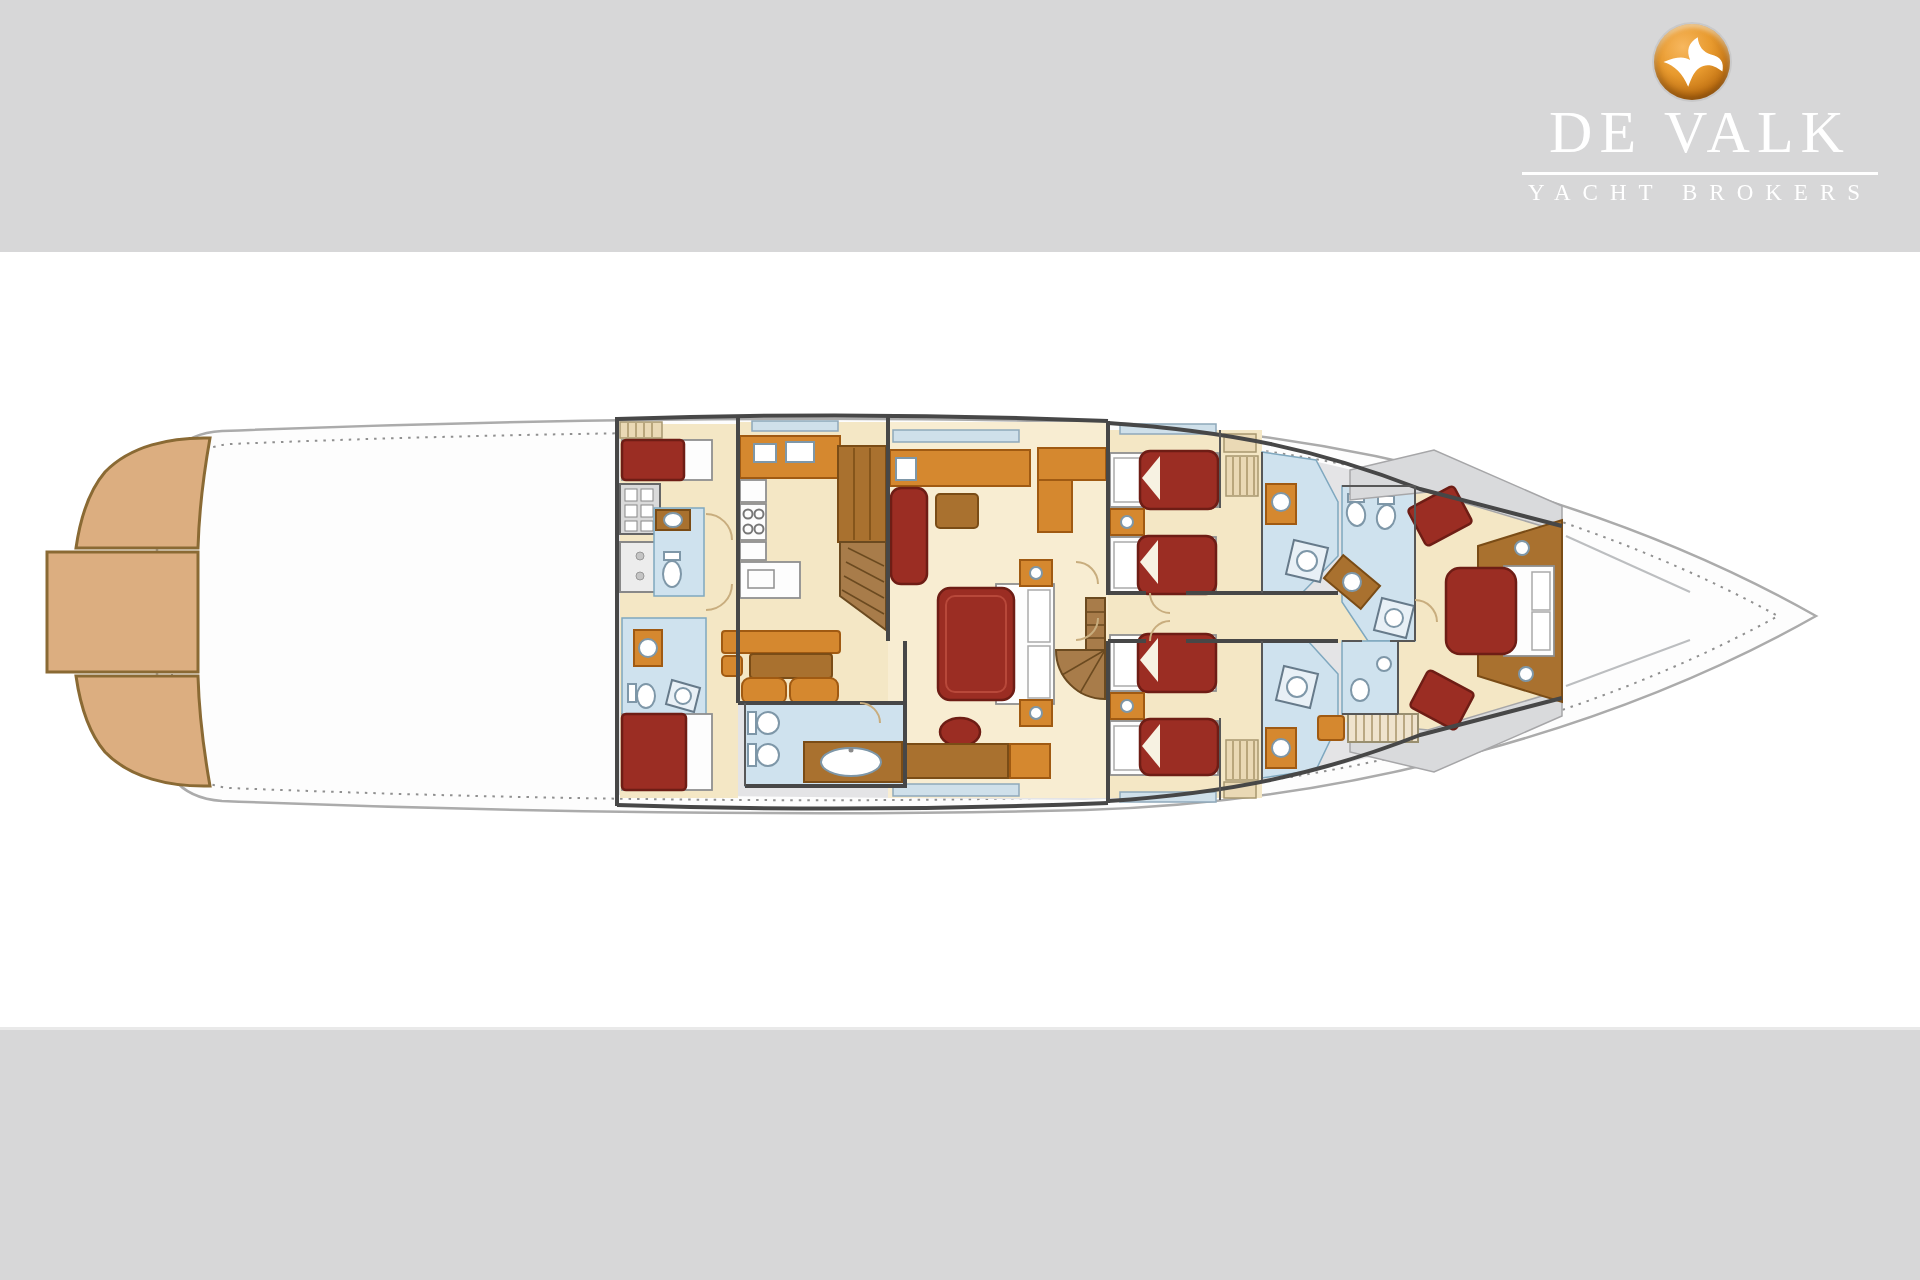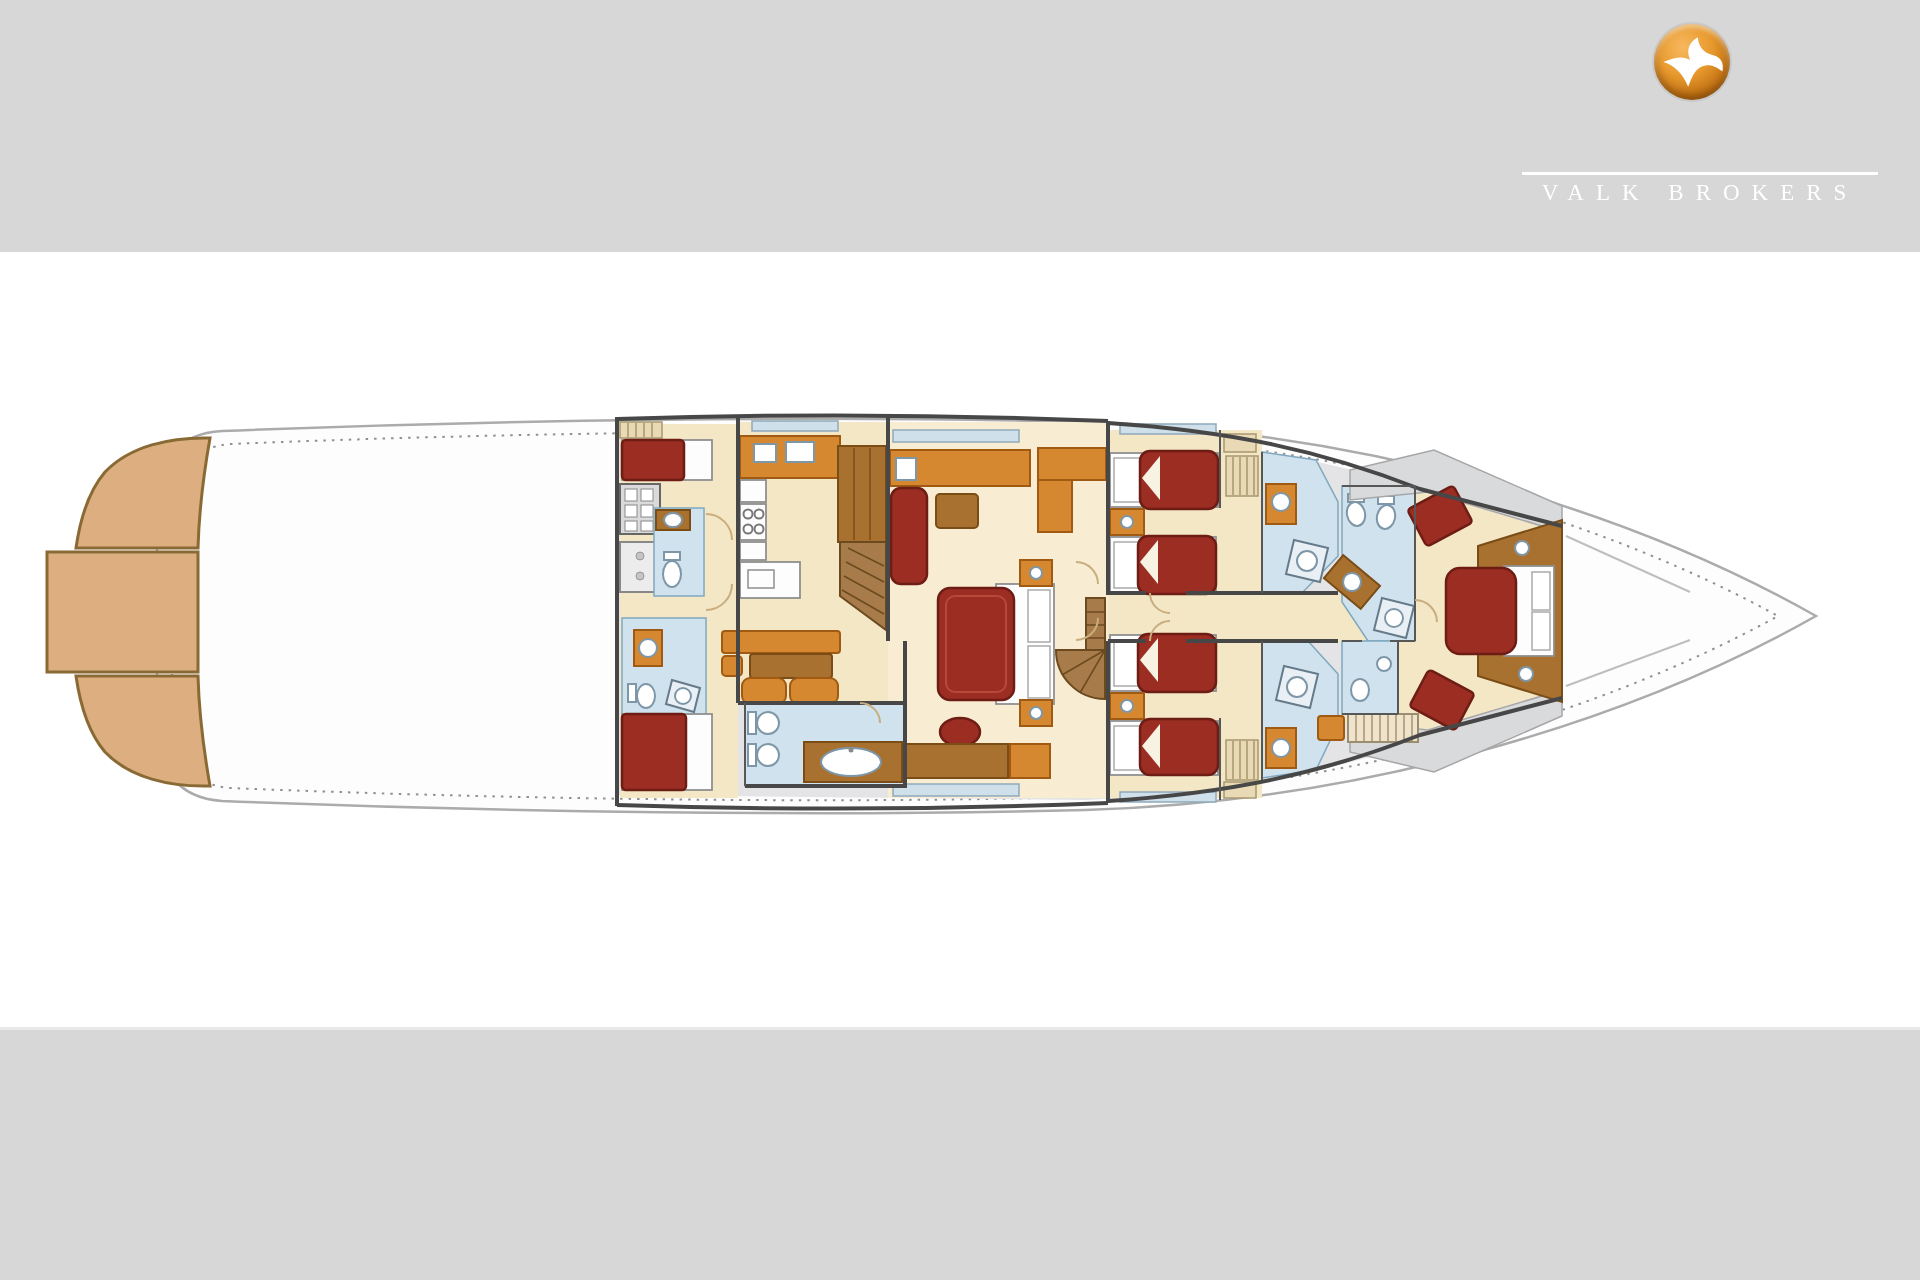--- a/index.html
+++ b/index.html
@@ -330,17 +330,18 @@
   </svg>
 
   <div class="logo">
     <div class="logo-badge">
       <svg class="logo-bird" viewBox="-20 -20 40 40">
         <path fill="#ffffff" d="M -2,13 C -5,6 -9,2 -15,0 C -8,-3 -4,-3 -1,-1
                  C -3,-6 -2,-10 3,-13 C 3.5,-8 6,-5 10,-4 C 15,-3 17,0 16,5
                  C 11,1 7,1 4,3 C 1,5 0,8 -2,13 Z"></path>
       </svg>
     </div>
+    <div class="logo-brand">DE VALK</div>
     <div class="logo-rule"></div>
-    <div class="logo-tagline">VALK BROKERS</div>
+    <div class="logo-tagline">YACHT BROKERS</div>
   </div>
 
 </div>
 
 </body></html>

